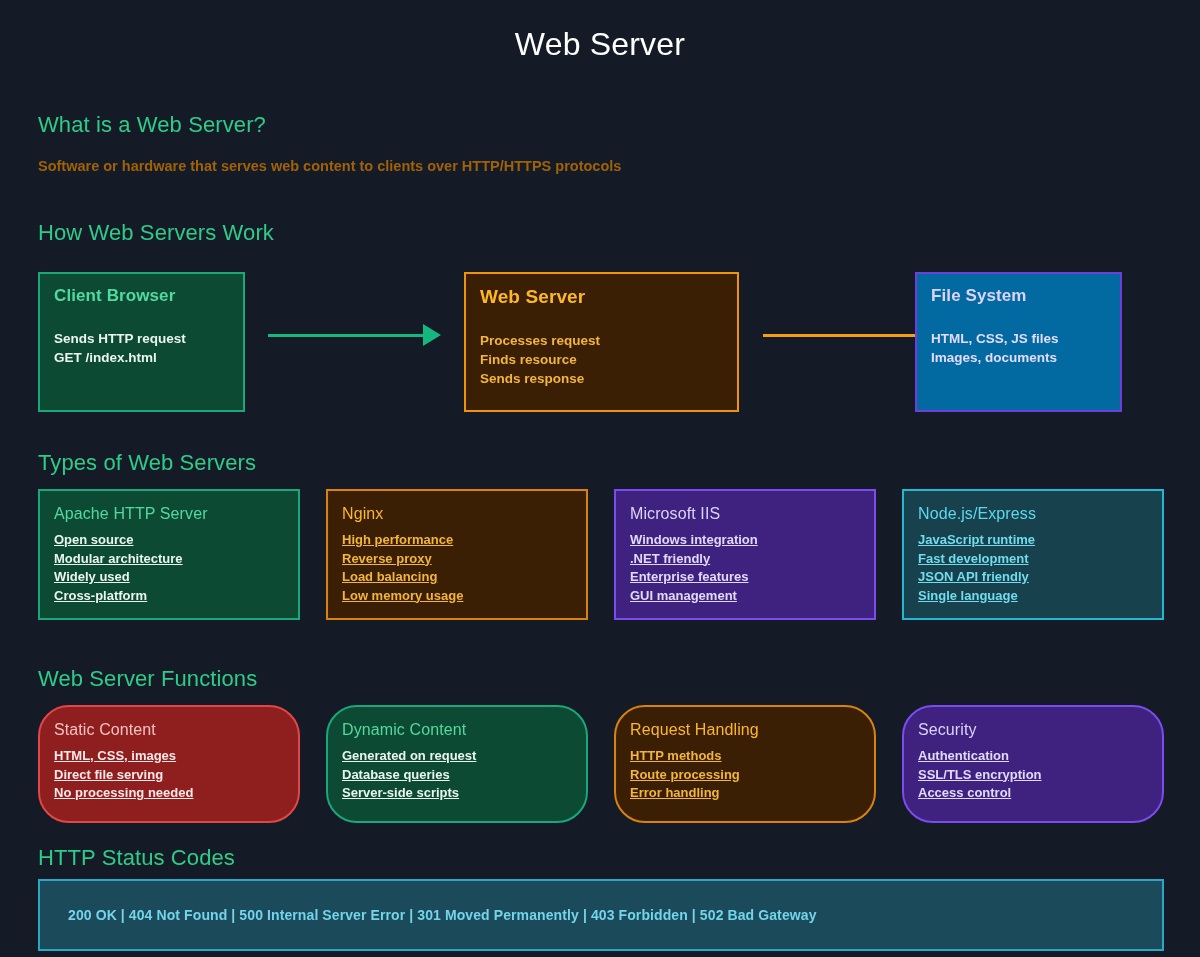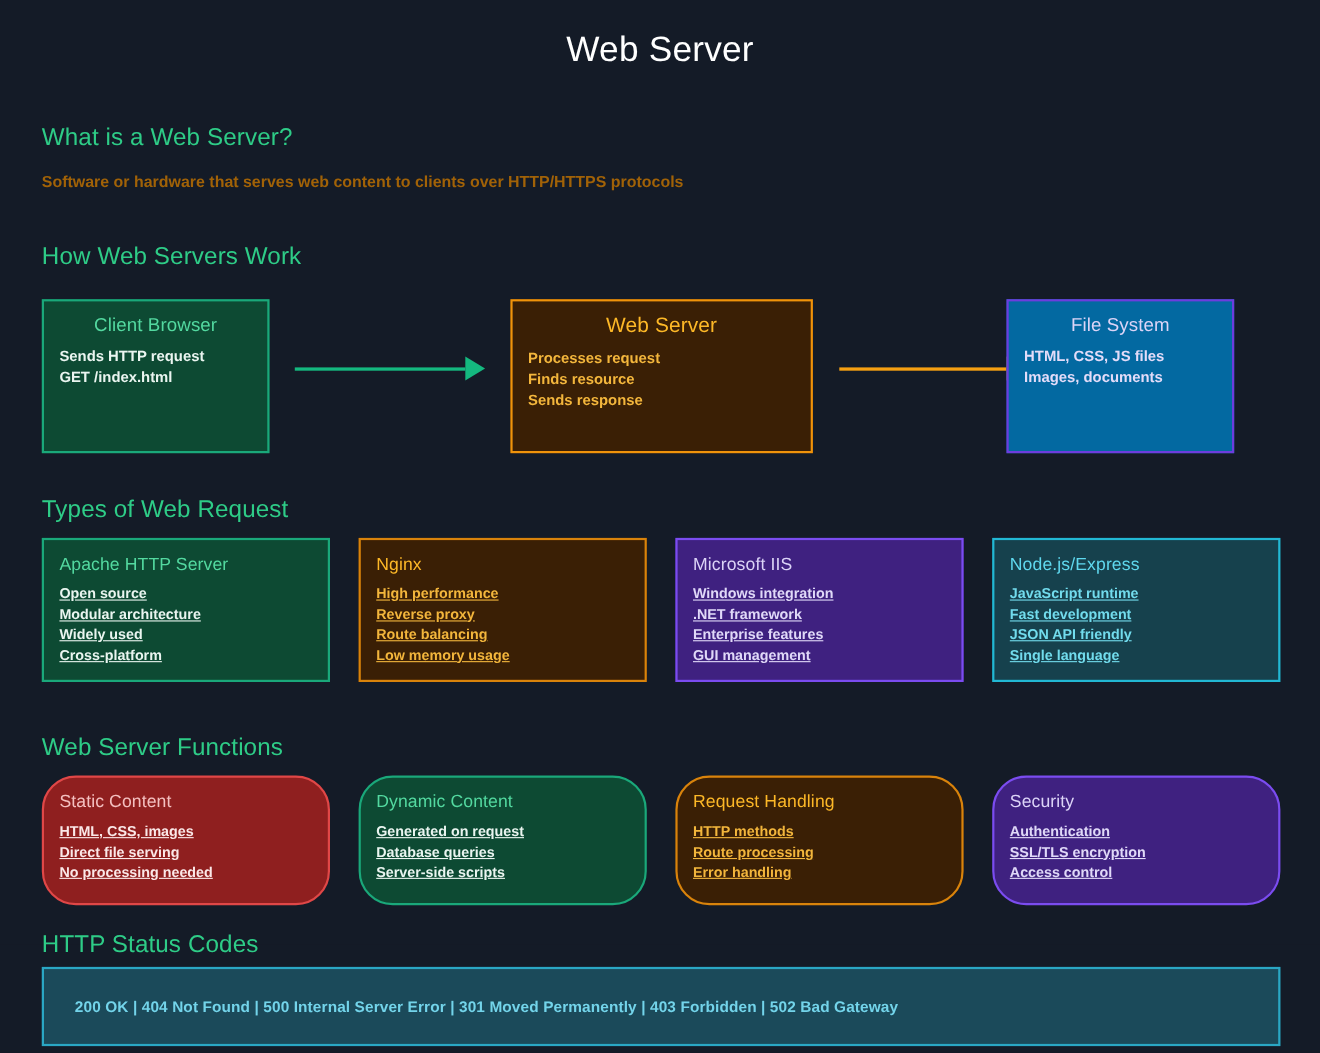--- a/index.html
+++ b/index.html
@@ -65,24 +65,24 @@
   .flow-box {
     position: absolute;
     top: 0;
     height: 140px;
     border-width: 2px;
     border-style: solid;
     padding: 12px 14px 0 14px;
   }
   .flow-box .fb-title {
     display: block;
-    text-align: center;
+    text-align: left;
     font-size: 17px;
-    font-weight: 400;
-    margin-bottom: 8px;
+    font-weight: 700;
+    margin-bottom: 23px;
     letter-spacing: 0.1px;
   }
   .flow-box .fb-line {
     display: block;
     font-size: 13.5px;
     font-weight: 700;
     line-height: 19px;
     text-align: left;
   }
 
@@ -237,44 +237,44 @@
     </div>
 
     <div class="flow-box fb-3">
       <span class="fb-title">File System</span>
       <span class="fb-line">HTML, CSS, JS files</span>
       <span class="fb-line">Images, documents</span>
     </div>
 
   </div>
 
-  <div class="section-heading" style="top:450px">Types of Web Request</div>
+  <div class="section-heading" style="top:450px">Types of Web Servers</div>
 
   <div class="card-grid types-grid">
 
     <div class="card t-green">
       <span class="c-title">Apache HTTP Server</span>
       <span class="c-line">Open source</span>
       <span class="c-line">Modular architecture</span>
       <span class="c-line">Widely used</span>
       <span class="c-line">Cross-platform</span>
     </div>
 
     <div class="card t-orange">
       <span class="c-title">Nginx</span>
       <span class="c-line">High performance</span>
       <span class="c-line">Reverse proxy</span>
-      <span class="c-line">Route balancing</span>
+      <span class="c-line">Load balancing</span>
       <span class="c-line">Low memory usage</span>
     </div>
 
     <div class="card t-purple">
       <span class="c-title">Microsoft IIS</span>
       <span class="c-line">Windows integration</span>
-      <span class="c-line">.NET framework</span>
+      <span class="c-line">.NET friendly</span>
       <span class="c-line">Enterprise features</span>
       <span class="c-line">GUI management</span>
     </div>
 
     <div class="card t-teal">
       <span class="c-title">Node.js/Express</span>
       <span class="c-line">JavaScript runtime</span>
       <span class="c-line">Fast development</span>
       <span class="c-line">JSON API friendly</span>
       <span class="c-line">Single language</span>

